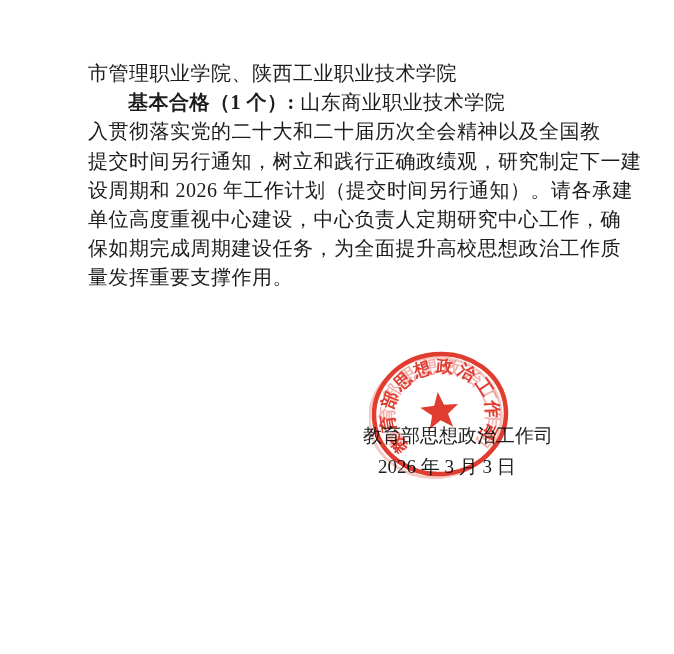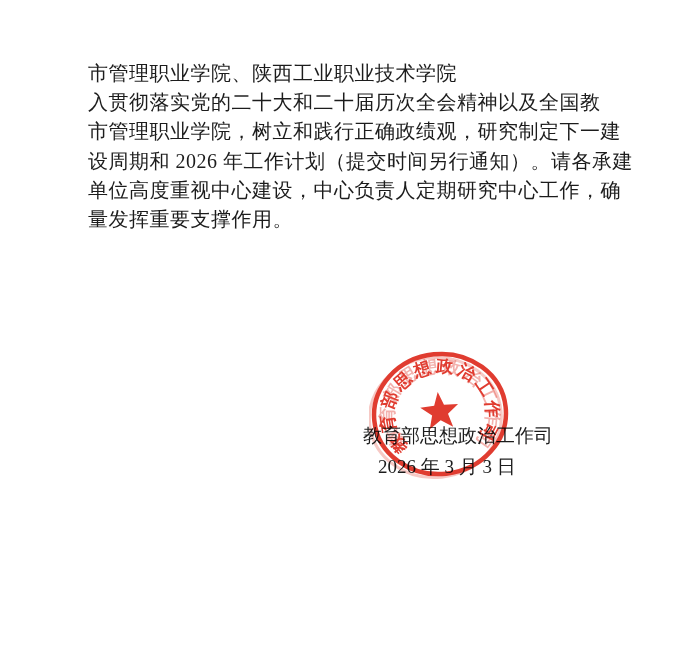--- a/index.html
+++ b/index.html
@@ -68,24 +68,26 @@
     font-weight: bold;
   }
 </style>
 </head>
 <body>
 
 <div class="page">
 
   <div class="textblock">
     <div class="line short">市管理职业学院、陕西工业职业技术学院</div>
+    <div class="line short indent"><span class="bold">基本合格（1 个）: </span><span>山东商业职业技术学院</span></div>
     <div class="line">入贯彻落实党的二十大和二十届历次全会精神以及全国教</div>
-    <div class="line">市管理职业学院，树立和践行正确政绩观，研究制定下一建</div>
+    <div class="line">提交时间另行通知，树立和践行正确政绩观，研究制定下一建</div>
     <div class="line">设周期和 2026 年工作计划（提交时间另行通知）。请各承建</div>
     <div class="line">单位高度重视中心建设，中心负责人定期研究中心工作，确</div>
+    <div class="line">保如期完成周期建设任务，为全面提升高校思想政治工作质</div>
     <div class="line short">量发挥重要支撑作用。</div>
   </div>
 
   <div class="signature">教育部思想政治工作司</div>
   <div class="dateline">2026 年 3 月 3 日</div>
 
   <svg class="seal" width="142" height="132" viewBox="0 0 142 132" xmlns="http://www.w3.org/2000/svg">
     <defs>
       <path id="sealArc" d="M 37.8 93.7 A 47 42 0 1 1 104.2 93.7" fill="none"></path>
     </defs>

